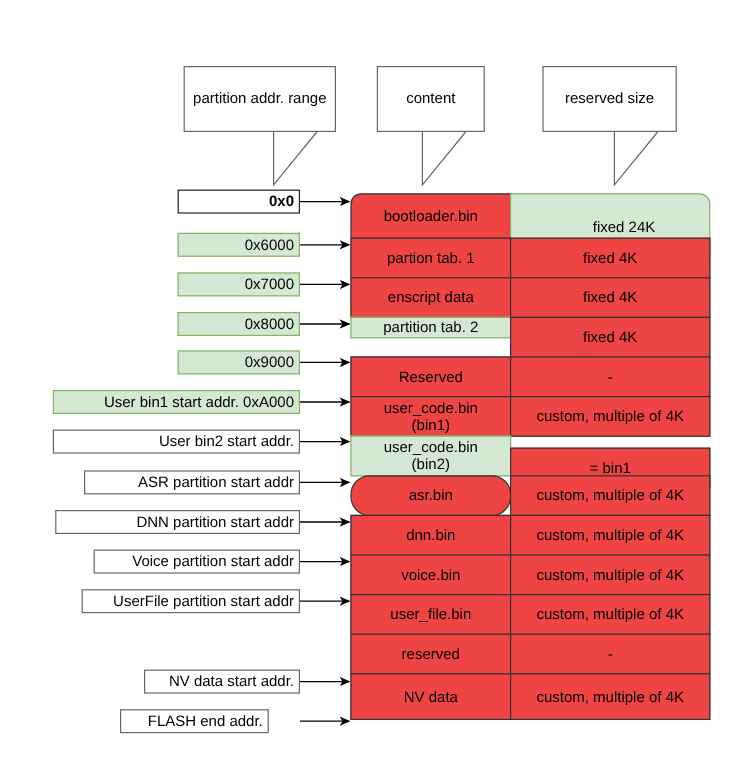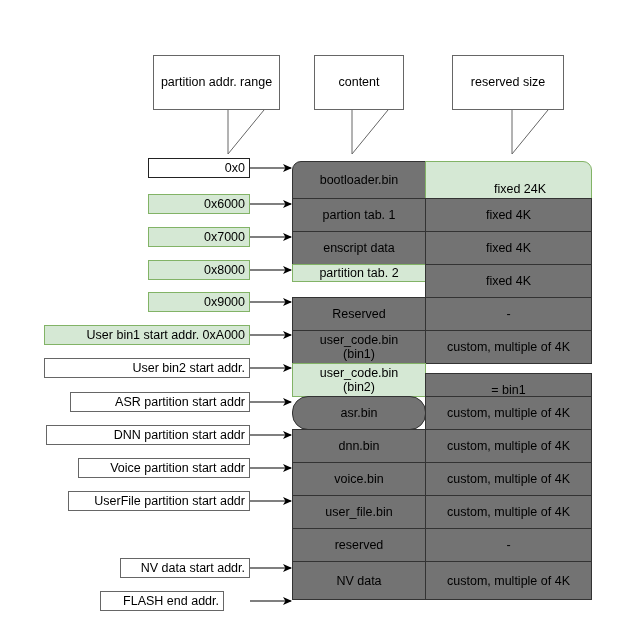--- a/index.html
+++ b/index.html
@@ -77,21 +77,21 @@
     position: absolute;
     left: 292px;
     top: 161px;
     width: 300px;
     height: 439px;
   }
   .cell {
     position: absolute;
     box-sizing: border-box;
     border: 1px solid #333333;
-    background: #737373;
+    background: #ef4444;
     display: flex;
     flex-direction: column;
     align-items: center;
     justify-content: center;
     text-align: center;
     font-size: 12.5px;
     line-height: 1.12;
     color: #000000;
     overflow: hidden;
   }
@@ -125,21 +125,21 @@
       </svg>
       <div class="callout" style="left: 452px; top: 55px; width: 112px; height: 55px;">
         <span>reserved size</span>
       </div>
       <svg class="callout-tail" width="114" height="47" style="left: 452px; top: 109px;">
         <path d="M 60 1 L 60 45 L 96 1" fill="none" stroke="#666666" stroke-width="1"></path>
       </svg>
     </div>
 
   <div id="addr-labels">
-      <div class="addr-box dark" style="left: 148px; top: 158px; width: 102px; height: 20px;">
+      <div class="addr-box dark" style="left: 148px; top: 158px; width: 102px; height: 20px; font-weight: bold;">
         <span>0x0</span>
       </div>
       <div class="addr-box green" style="left: 148px; top: 194px; width: 102px; height: 20px;">
         <span>0x6000</span>
       </div>
       <div class="addr-box green" style="left: 148px; top: 227px; width: 102px; height: 20px;">
         <span>0x7000</span>
       </div>
       <div class="addr-box green" style="left: 148px; top: 260px; width: 102px; height: 20px;">
         <span>0x8000</span>

